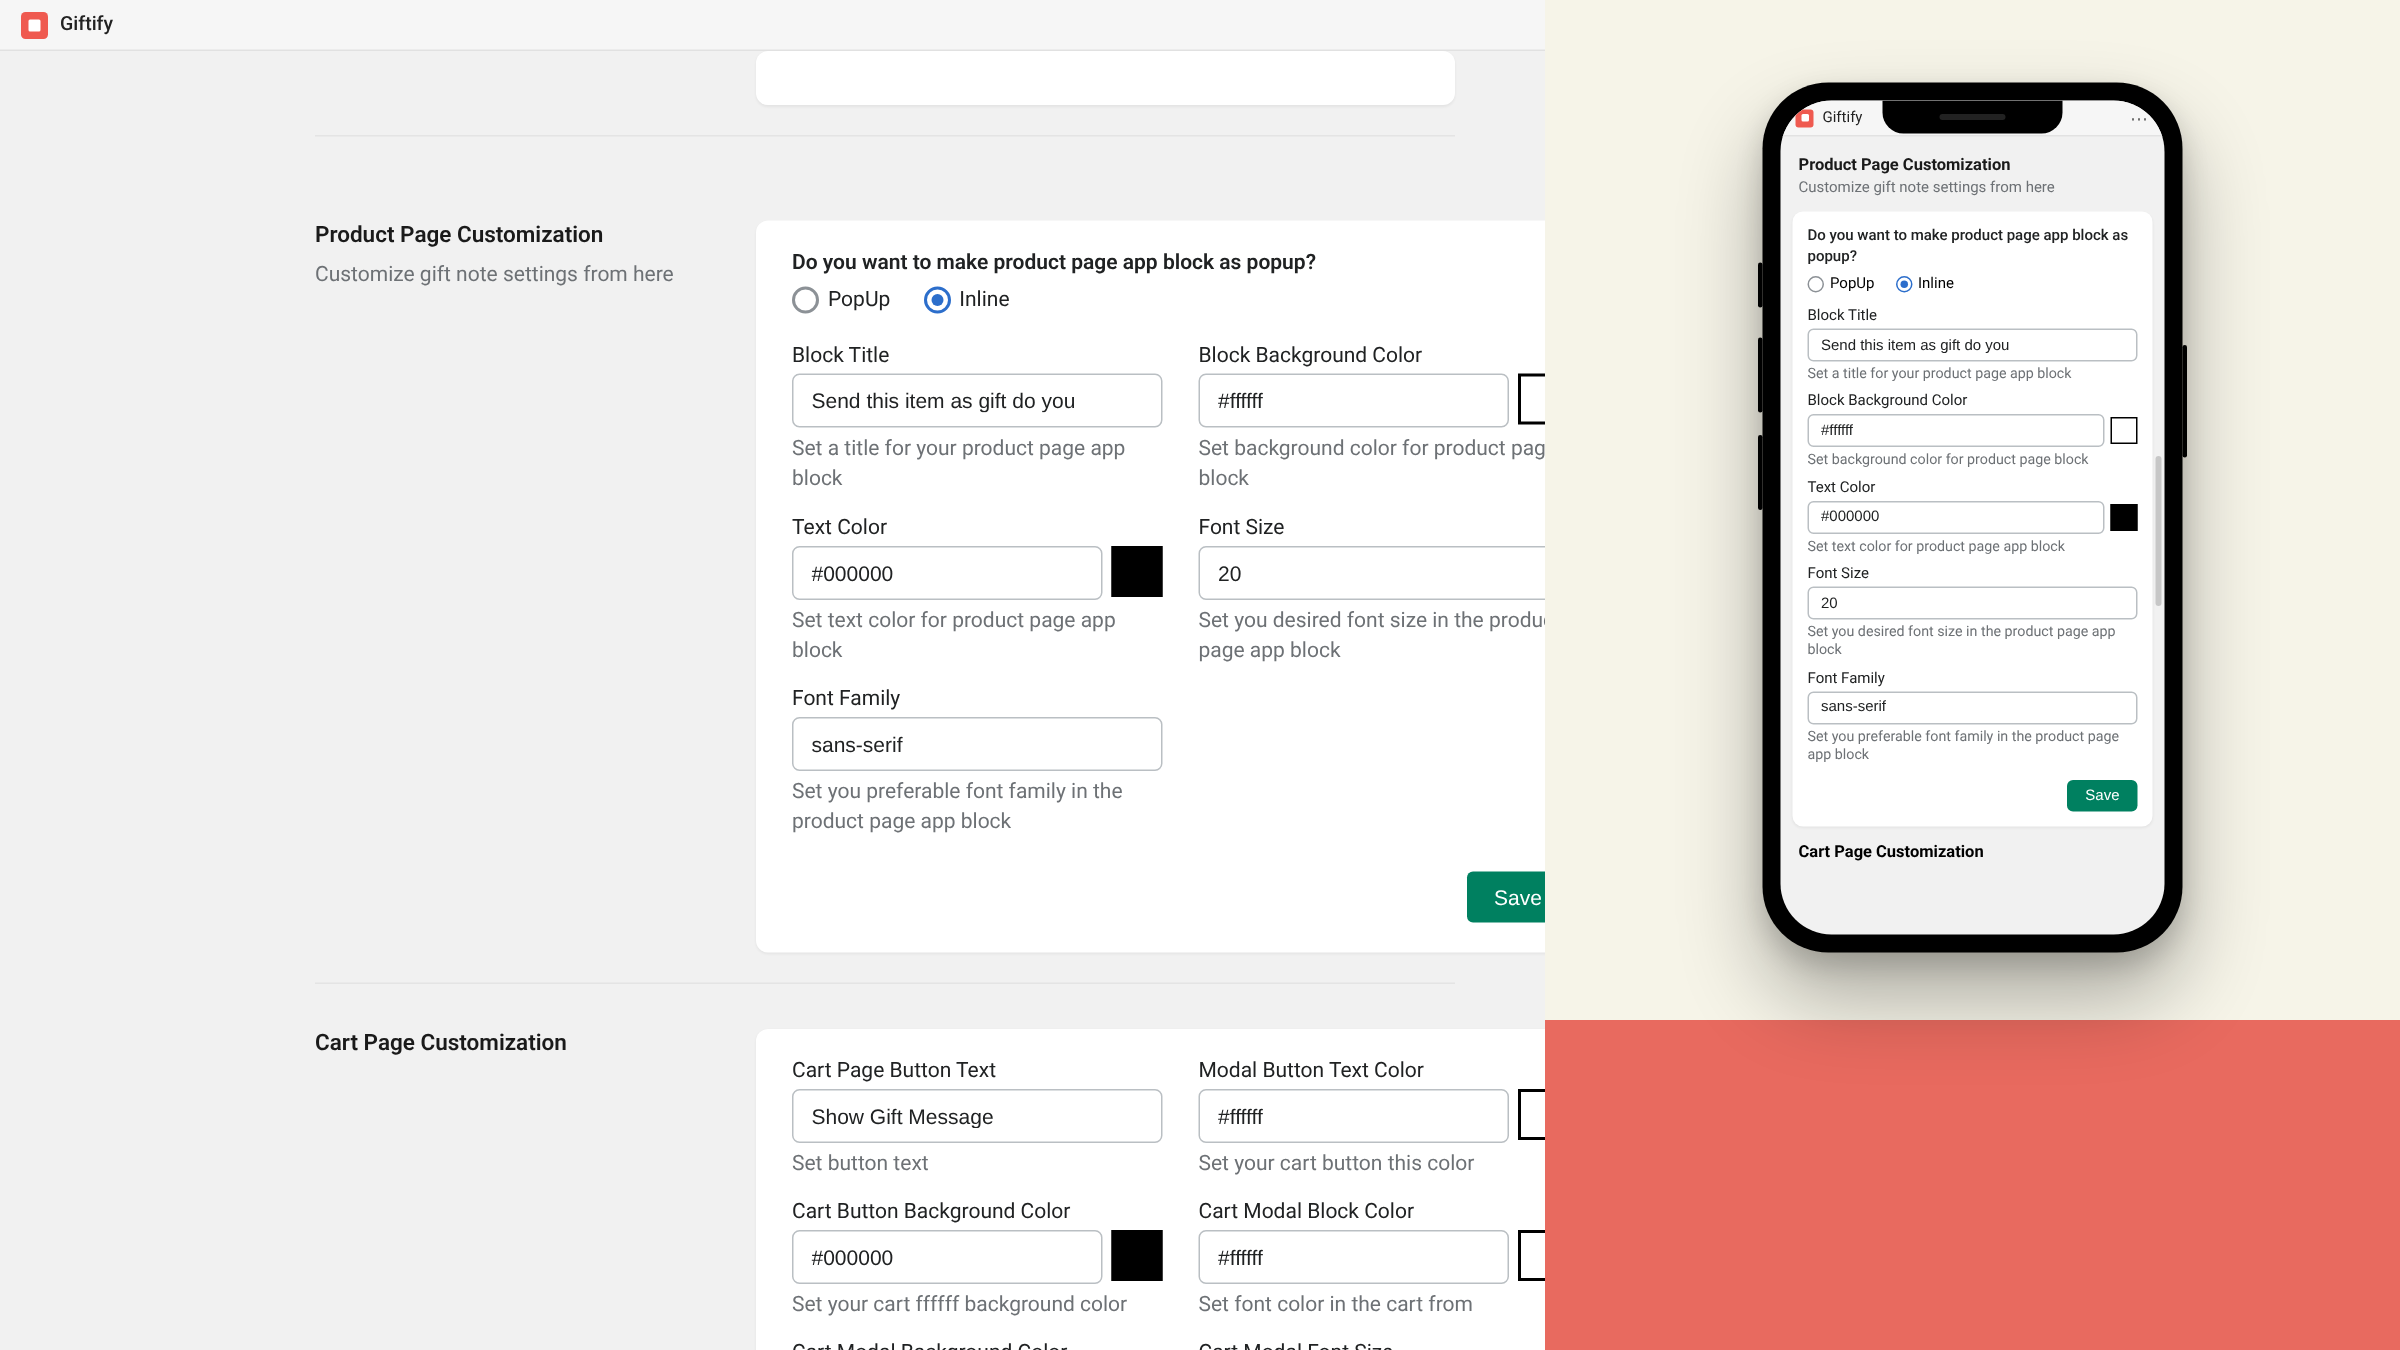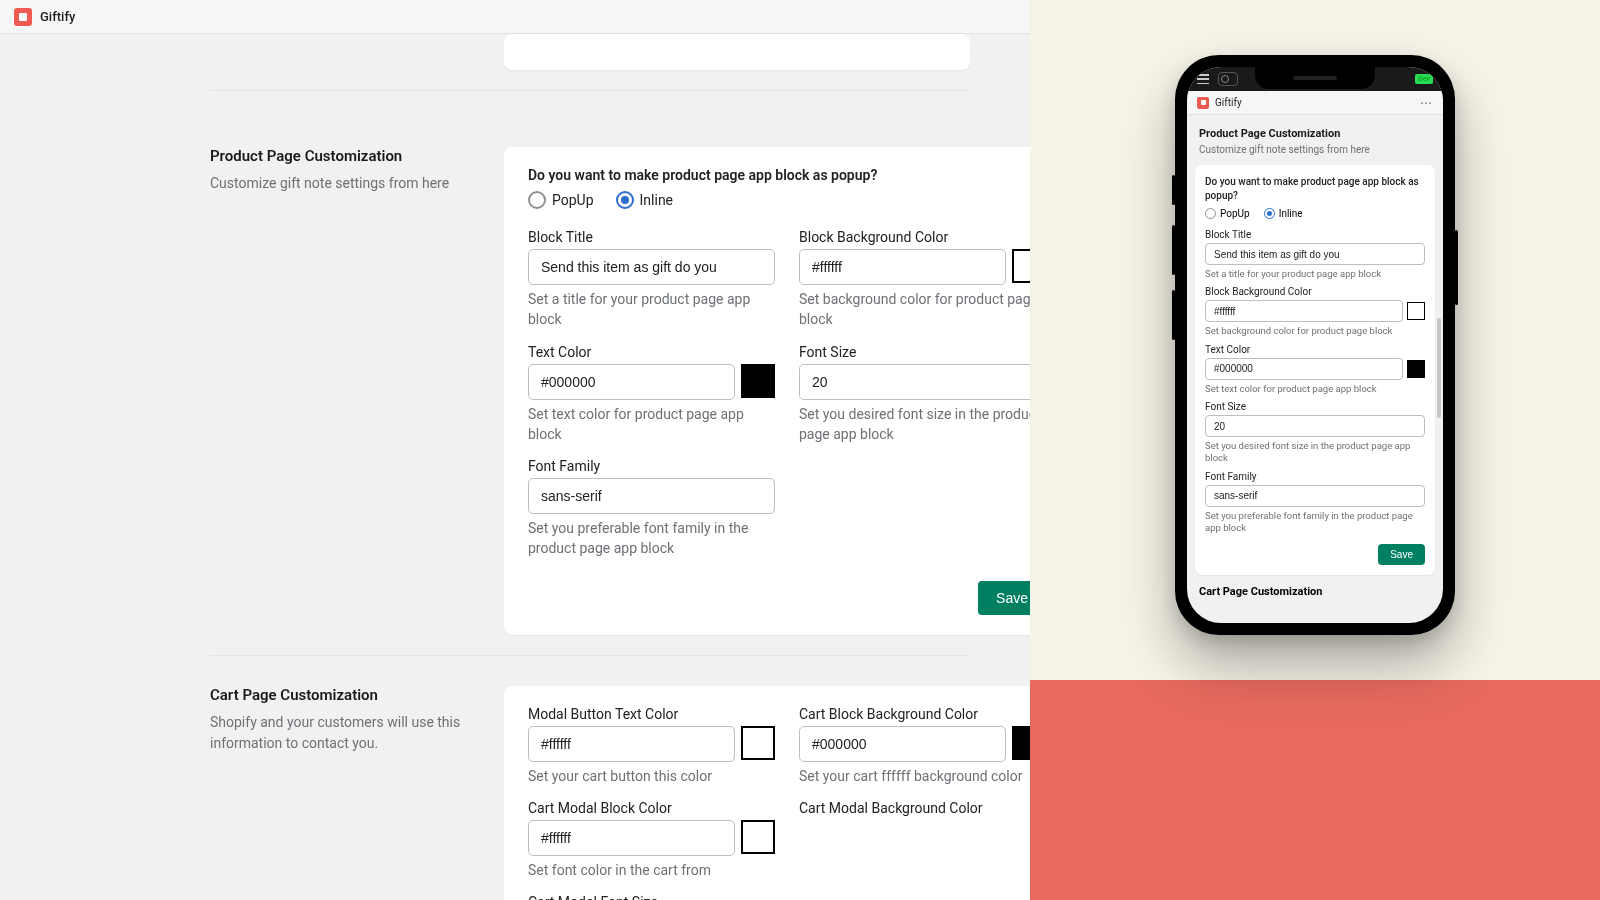--- a/index.html
+++ b/index.html
@@ -359,35 +359,41 @@
 
           <div class="save-row">
             <button class="save-btn">Save</button>
           </div>
         </div>
       </div>
 
       <div class="section-row">
         <div class="section-side">
           <div class="section-heading">Cart Page Customization</div>
-          <div class="section-sub">Shopify and your customers will use this information to contact you.</div>
         </div>
 
         <div class="card">
           <div class="field-grid">
             <div class="field">
+              <span class="flabel">Cart Page Button Text</span>
+              <div class="inp-row">
+                <input class="inp" value="Show Gift Message" style="">
+              </div>
+              <span class="fhelp">Set button text</span>
+            </div>
+            <div class="field">
               <span class="flabel">Modal Button Text Color</span>
               <div class="inp-row">
                 <input class="inp" value="#ffffff" style="">
                 <span class="swatch"></span>
               </div>
               <span class="fhelp">Set your cart button this color</span>
             </div>
             <div class="field">
-              <span class="flabel">Cart Block Background Color</span>
+              <span class="flabel">Cart Button Background Color</span>
               <div class="inp-row">
                 <input class="inp" value="#000000" style="">
                 <span class="swatch black"></span>
               </div>
               <span class="fhelp">Set your cart ffffff background color</span>
             </div>
             <div class="field">
               <span class="flabel">Cart Modal Block Color</span>
               <div class="inp-row">
                 <input class="inp" value="#ffffff" style="">
@@ -420,31 +426,20 @@
     <span class="phone-side-btn l1"></span>
     <span class="phone-side-btn l2"></span>
     <span class="phone-side-btn l3"></span>
     <span class="phone-side-btn r1"></span>
 
     <div class="phone-screen">
       <div class="notch">
           <span class="notch-speaker"></span>
         </div>
 
-      <div class="m-topbar">
-        <div class="m-topbar-left">
-          <span class="m-ham">
-              <span></span>
-              <span></span>
-              <span></span>
-            </span>
-          <span class="m-search-pill"></span>
-        </div>
-        <span class="m-dev-badge">Dev</span>
-      </div>
 
       <div class="m-appbar">
         <span class="m-appbar-left">
           <span class="m-app-icon">
               <span class="m-app-icon-inner"></span>
             </span>
           <span class="m-app-name">Giftify</span>
         </span>
         <span class="m-dots">⋯</span>
       </div>

